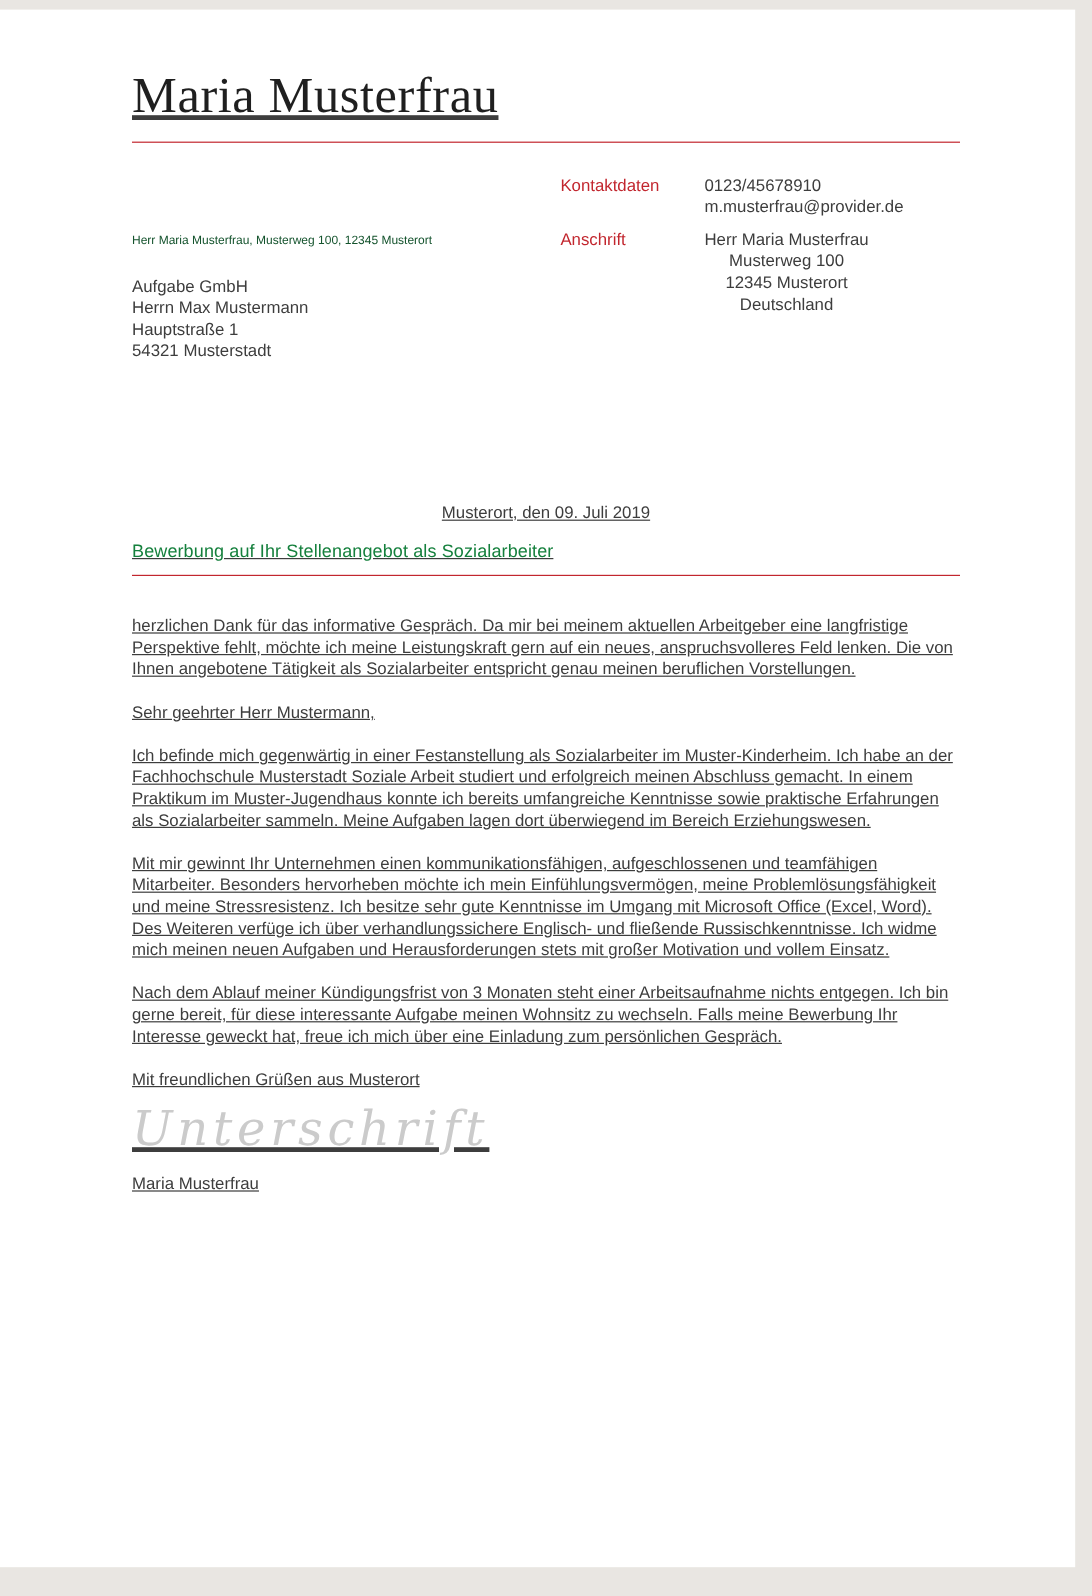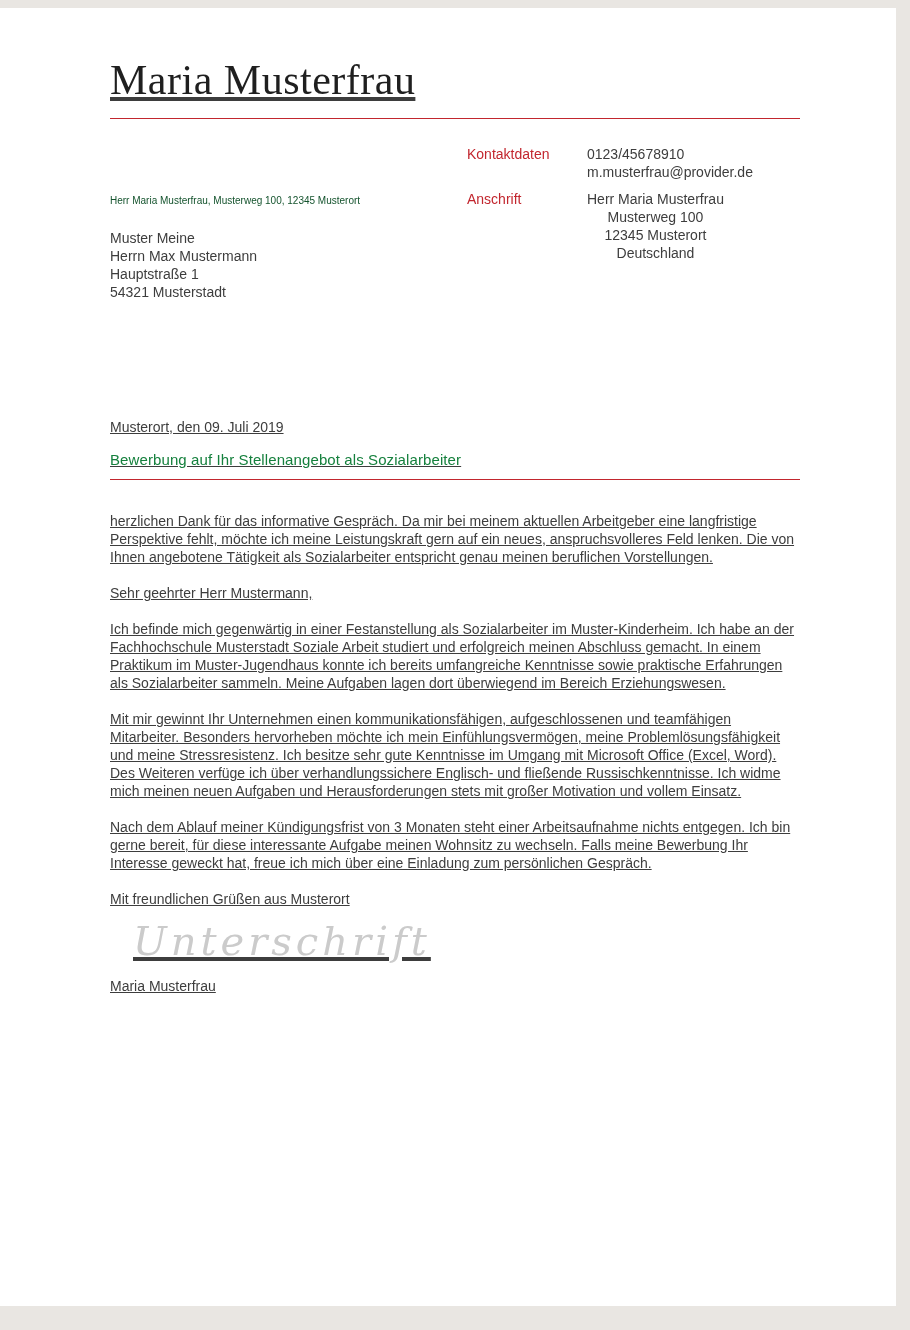--- a/index.html
+++ b/index.html
@@ -77,21 +77,21 @@
   .recipient {
     position: absolute;
     left: 0; top: 110px;
     color: #3d3d3d;
     font-size: 14px;
     line-height: 18px;
   }
 
   .date-line {
     margin-top: 104px;
-    text-align: left;
+    text-align: center;
     font-size: 14px;
     color: #3d3d3d;
   }
 
   h2.subject {
     margin-top: 16px;
     font-size: 15px;
     font-weight: 400;
     color: #15803d;
     letter-spacing: 0.1px;
@@ -109,21 +109,20 @@
   .body-text p { margin-bottom: 18px; }
   .body-text p:last-child { margin-bottom: 0; }
 
   .signature-script {
     margin-top: 10px;
     font-family: "DejaVu Serif", "Liberation Serif", serif;
     font-style: italic;
     font-size: 40px;
     letter-spacing: 4px;
     color: #cbcbcb;
-    margin-left: 23px;
   }
 
   .signature-name {
     margin-top: 14px;
     font-size: 14px;
     color: #3d3d3d;
   }
 </style>
 </head>
 <body>
@@ -146,21 +145,21 @@
 
       <div class="lh-label pos-anschrift-label">Anschrift</div>
       <div class="lh-value pos-anschrift-value">
         <div>Herr Maria Musterfrau</div>
         <div>Musterweg 100</div>
         <div>12345 Musterort</div>
         <div>Deutschland</div>
       </div>
 
       <div class="recipient">
-        <div>Muster Meine</div>
+        <div>Aufgabe GmbH</div>
         <div>Herrn Max Mustermann</div>
         <div>Hauptstraße 1</div>
         <div>54321 Musterstadt</div>
       </div>
 
     </div>
 
     <div class="date-line">Musterort, den 09. Juli 2019</div>
 
     <h2 class="subject">Bewerbung auf Ihr Stellenangebot als Sozialarbeiter</h2>

